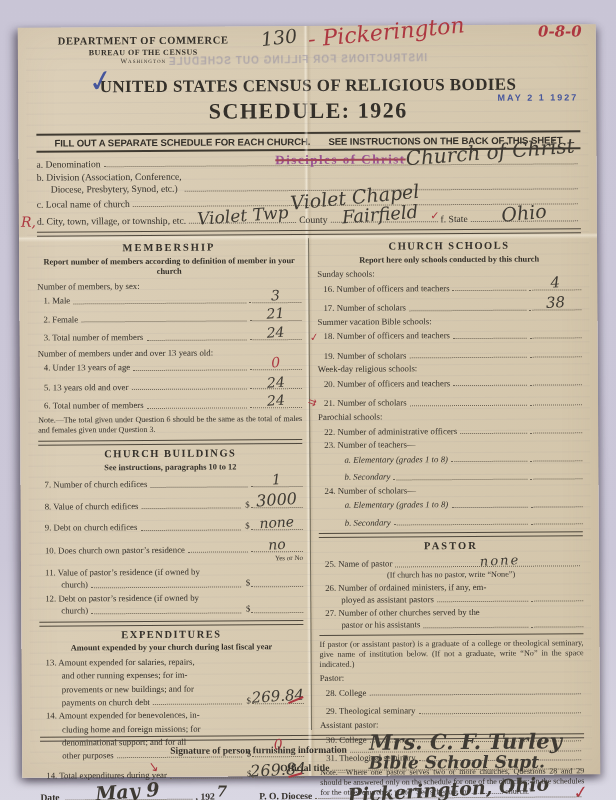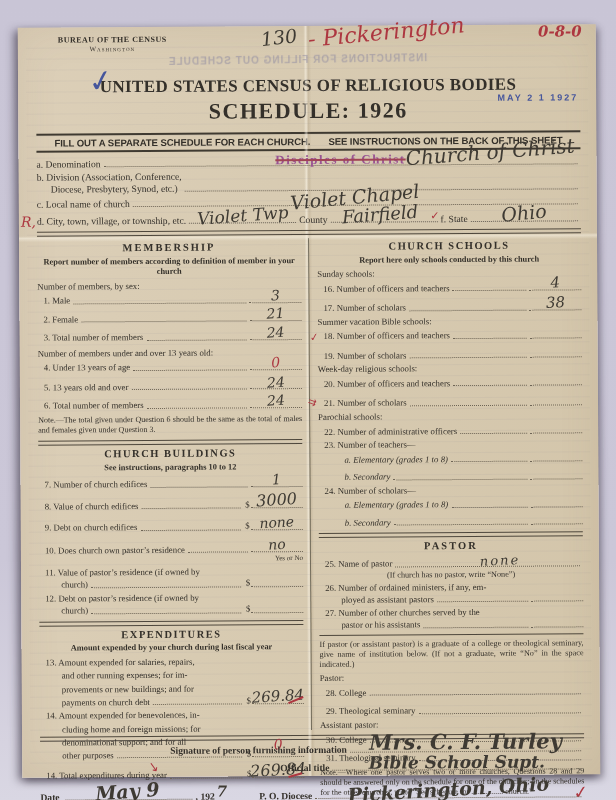--- a/index.html
+++ b/index.html
@@ -84,20 +84,21 @@
   .abs{position:absolute;}
 </style>
 </head>
 <body>
 
 <div class="paper">
 
   <div class="abs mirror" style="left:150px;top:28px;font-size:10px;">INSTRUCTIONS FOR FILLING OUT SCHEDULE</div>
 
   <div class="dept">
+    <div class="l1">DEPARTMENT OF COMMERCE</div>
     <div class="l2">BUREAU OF THE CENSUS</div>
     <div class="l3">Washington</div>
   </div>
 
   <div class="abs hw" style="left:243px;top:0px;font-size:19px;transform:rotate(-6deg);">130</div>
   <div class="abs hw red" style="left:290px;top:-6px;font-size:22px;transform:rotate(-5deg);">- Pickerington</div>
   <div class="abs hw red" style="right:14px;top:-2px;font-size:15px;font-weight:bold;">0-8-0</div>
   <div class="abs chk blue" style="left:70px;top:36px;font-size:30px;transform:rotate(-10deg);">✓</div>
 
   <div class="title">UNITED STATES CENSUS OF RELIGIOUS BODIES</div>

